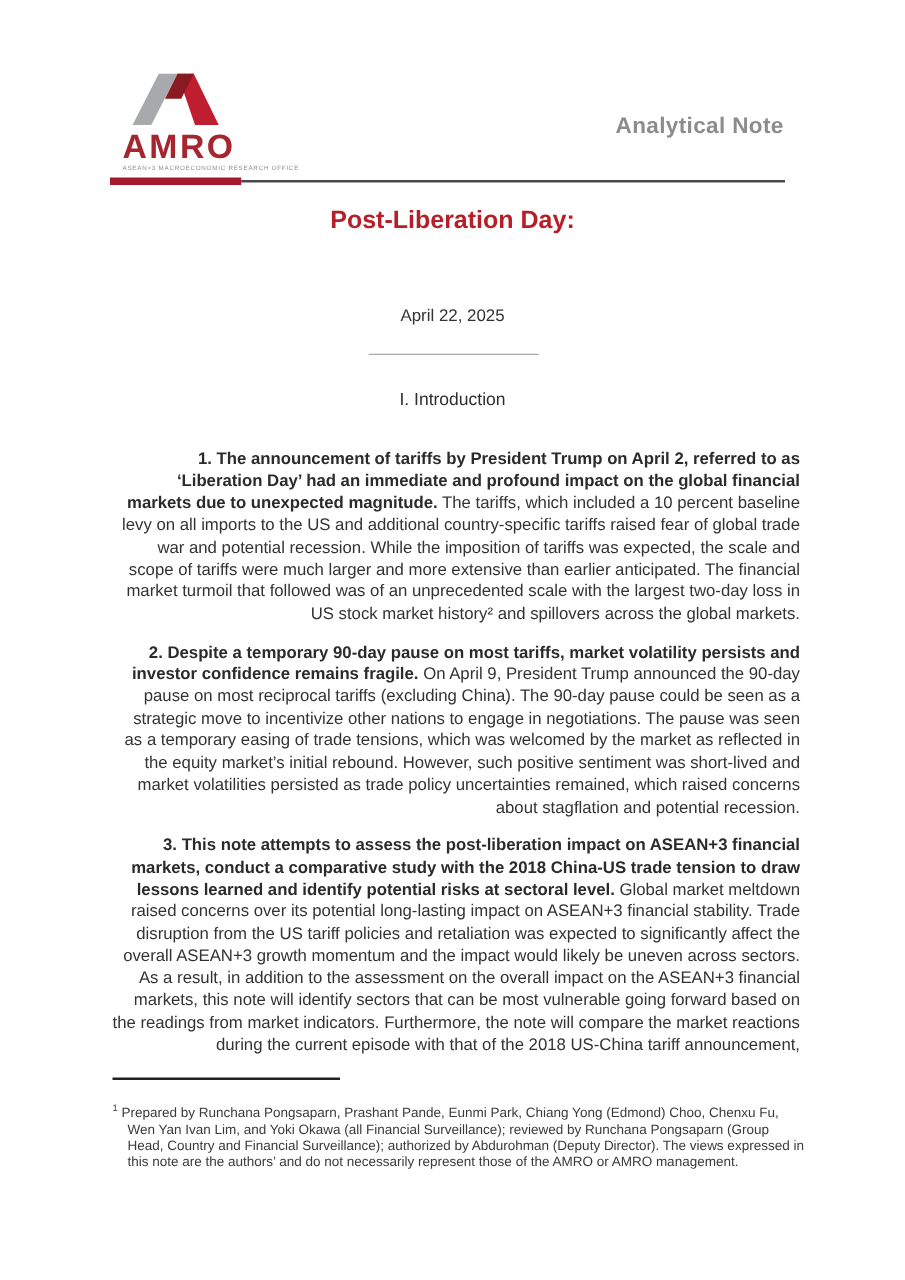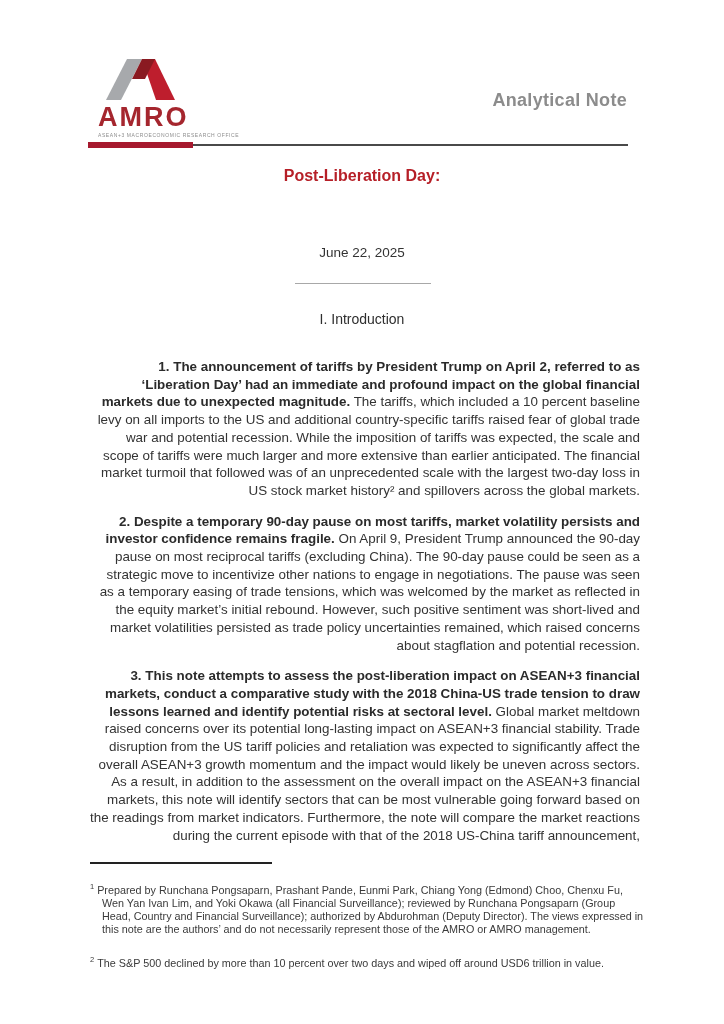--- a/index.html
+++ b/index.html
@@ -56,21 +56,21 @@
   .rule-red   { width: 105px; height: 6px; background: #A6192E; }
   .rule-gray  { flex: 1; height: 2px; background: #4a4a4a; }
 
   
   .title {
     position: absolute;
     left: 0; right: 0;
     top: 165px;
     text-align: center;
     color: #B61F27;
-    font-size: 16px;
+    font-size: 20px;
     font-weight: bold;
     line-height: 22px;
   }
   .date {
     position: absolute;
     left: 0; right: 0;
     top: 245px;
     text-align: center;
     font-size: 13.5px;
     color: #333333;
@@ -151,31 +151,30 @@
 
   <div class="header-rule">
     <span class="rule-red"></span>
     <span class="rule-gray"></span>
   </div>
 
   <div class="title">
     <div>Post-Liberation Day:</div>
   </div>
 
-  <div class="date">June 22, 2025</div>
+  <div class="date">April 22, 2025</div>
 
   <div class="date-rule"></div>
 
   <div class="section-heading">I. Introduction</div>
 
   <div class="body-text">
     <p><b>1. The announcement of tariffs by President Trump on April 2, referred to as ‘Liberation Day’ had an immediate and profound impact on the global financial markets due to unexpected magnitude.</b> <span>The tariffs, which included a 10 percent baseline levy on all imports to the US and additional country-specific tariffs raised fear of global trade war and potential recession. While the imposition of tariffs was expected, the scale and scope of tariffs were much larger and more extensive than earlier anticipated.  The financial market turmoil that followed was of an unprecedented scale with the largest two-day loss in US stock market history² and spillovers across the global markets.</span></p>
     <p><b>2. Despite a temporary 90-day pause on most tariffs, market volatility persists and investor confidence remains fragile.</b> <span>On April 9, President Trump announced the 90-day pause on most reciprocal tariffs (excluding China). The 90-day pause could be seen as a strategic move to incentivize other nations to engage in negotiations. The pause was seen as a temporary easing of trade tensions, which was welcomed by the market as reflected in the equity market’s initial rebound. However, such positive sentiment was short-lived and market volatilities persisted as trade policy uncertainties remained, which raised concerns about stagflation and potential recession.</span></p>
     <p><b>3. This note attempts to assess the post-liberation impact on ASEAN+3 financial markets, conduct a comparative study with the 2018 China-US trade tension to draw lessons learned and identify potential risks at sectoral level.</b> <span>Global market meltdown raised concerns over its potential long-lasting impact on ASEAN+3 financial stability. Trade disruption from the US tariff policies and retaliation was expected to significantly affect the overall ASEAN+3 growth momentum and the impact would likely be uneven across sectors. As a result, in addition to the assessment on the overall impact on the ASEAN+3 financial markets, this note will identify sectors that can be most vulnerable going forward based on the readings from market indicators. Furthermore, the note will compare the market reactions during the current episode with that of the 2018 US-China tariff announcement,</span></p>
   </div>
 
   <div class="footnotes">
     <div class="fn-rule"></div>
     <div class="footnote"><sup>1</sup><span>Prepared by Runchana Pongsaparn, Prashant Pande, Eunmi Park, Chiang Yong (Edmond) Choo, Chenxu Fu, Wen Yan Ivan Lim, and Yoki Okawa (all Financial Surveillance); reviewed by Runchana Pongsaparn (Group Head, Country and Financial Surveillance); authorized by Abdurohman (Deputy Director). The views expressed in this note are the authors’ and do not necessarily represent those of the AMRO or AMRO management.</span></div>
-    <div class="footnote"><sup>2</sup><span>The S&amp;P 500 declined by more than 10 percent over two days and wiped off around USD6 trillion in value.</span></div>
   </div>
 
 </div>
 
 </body></html>

